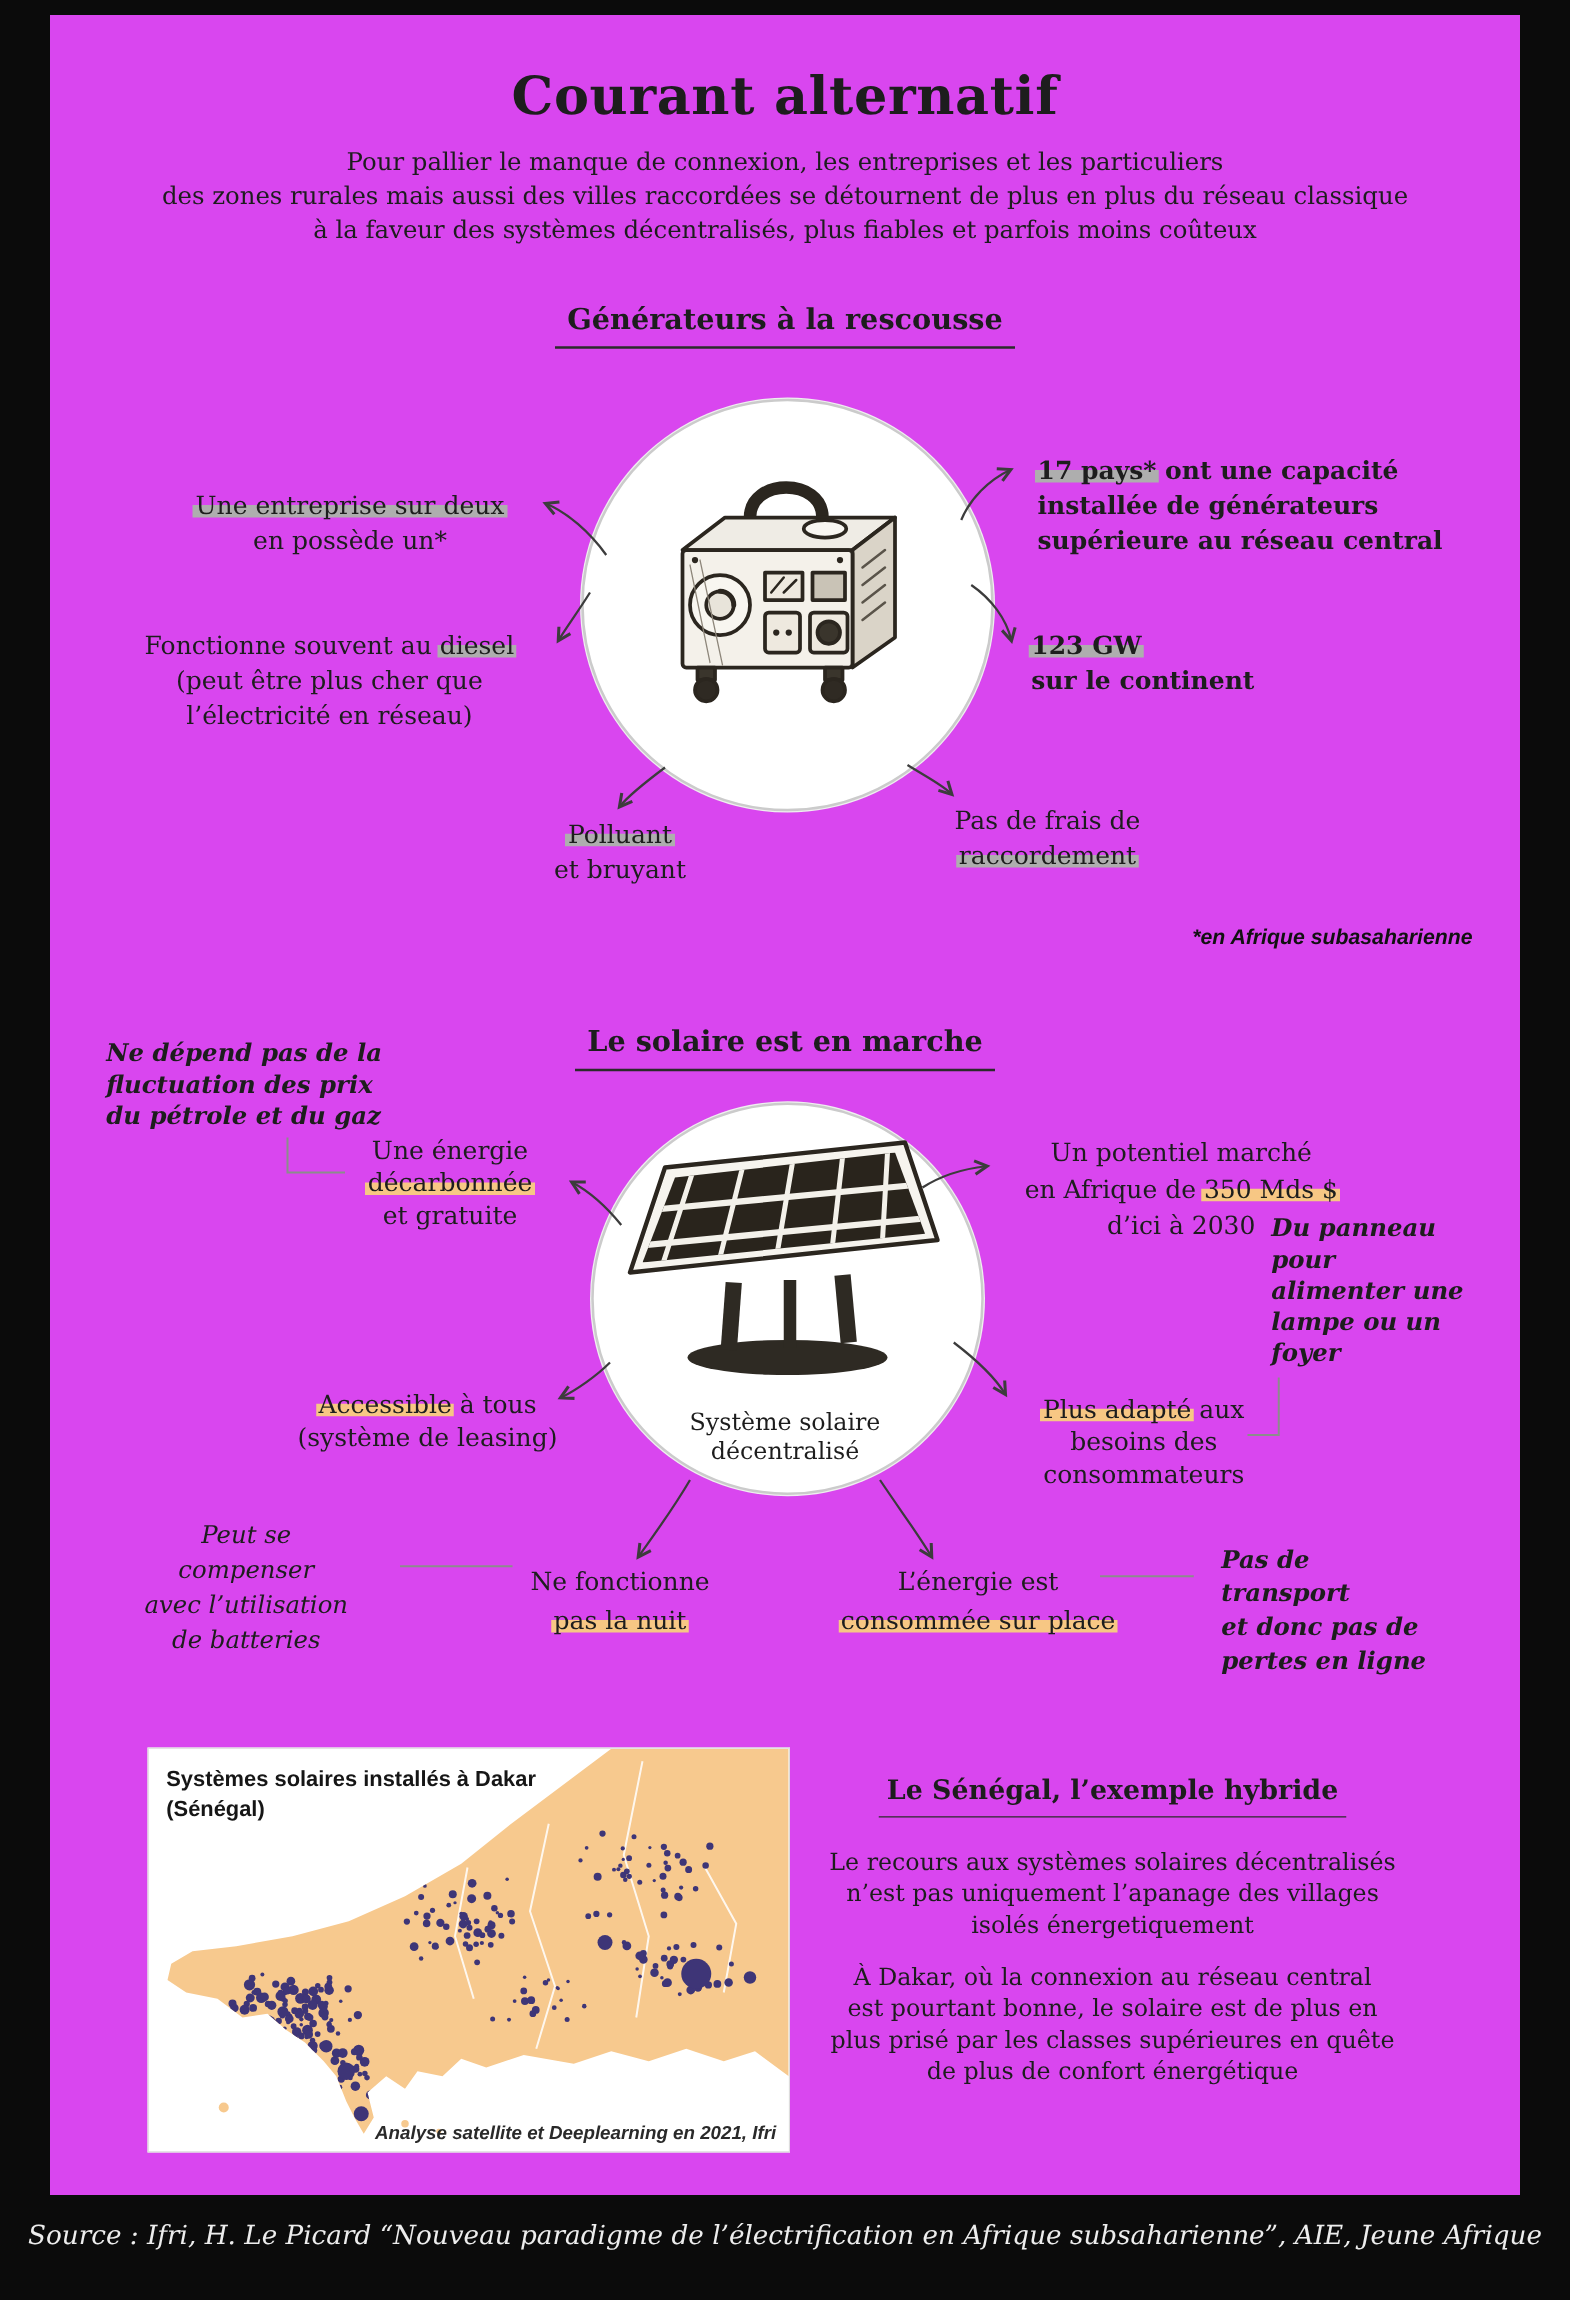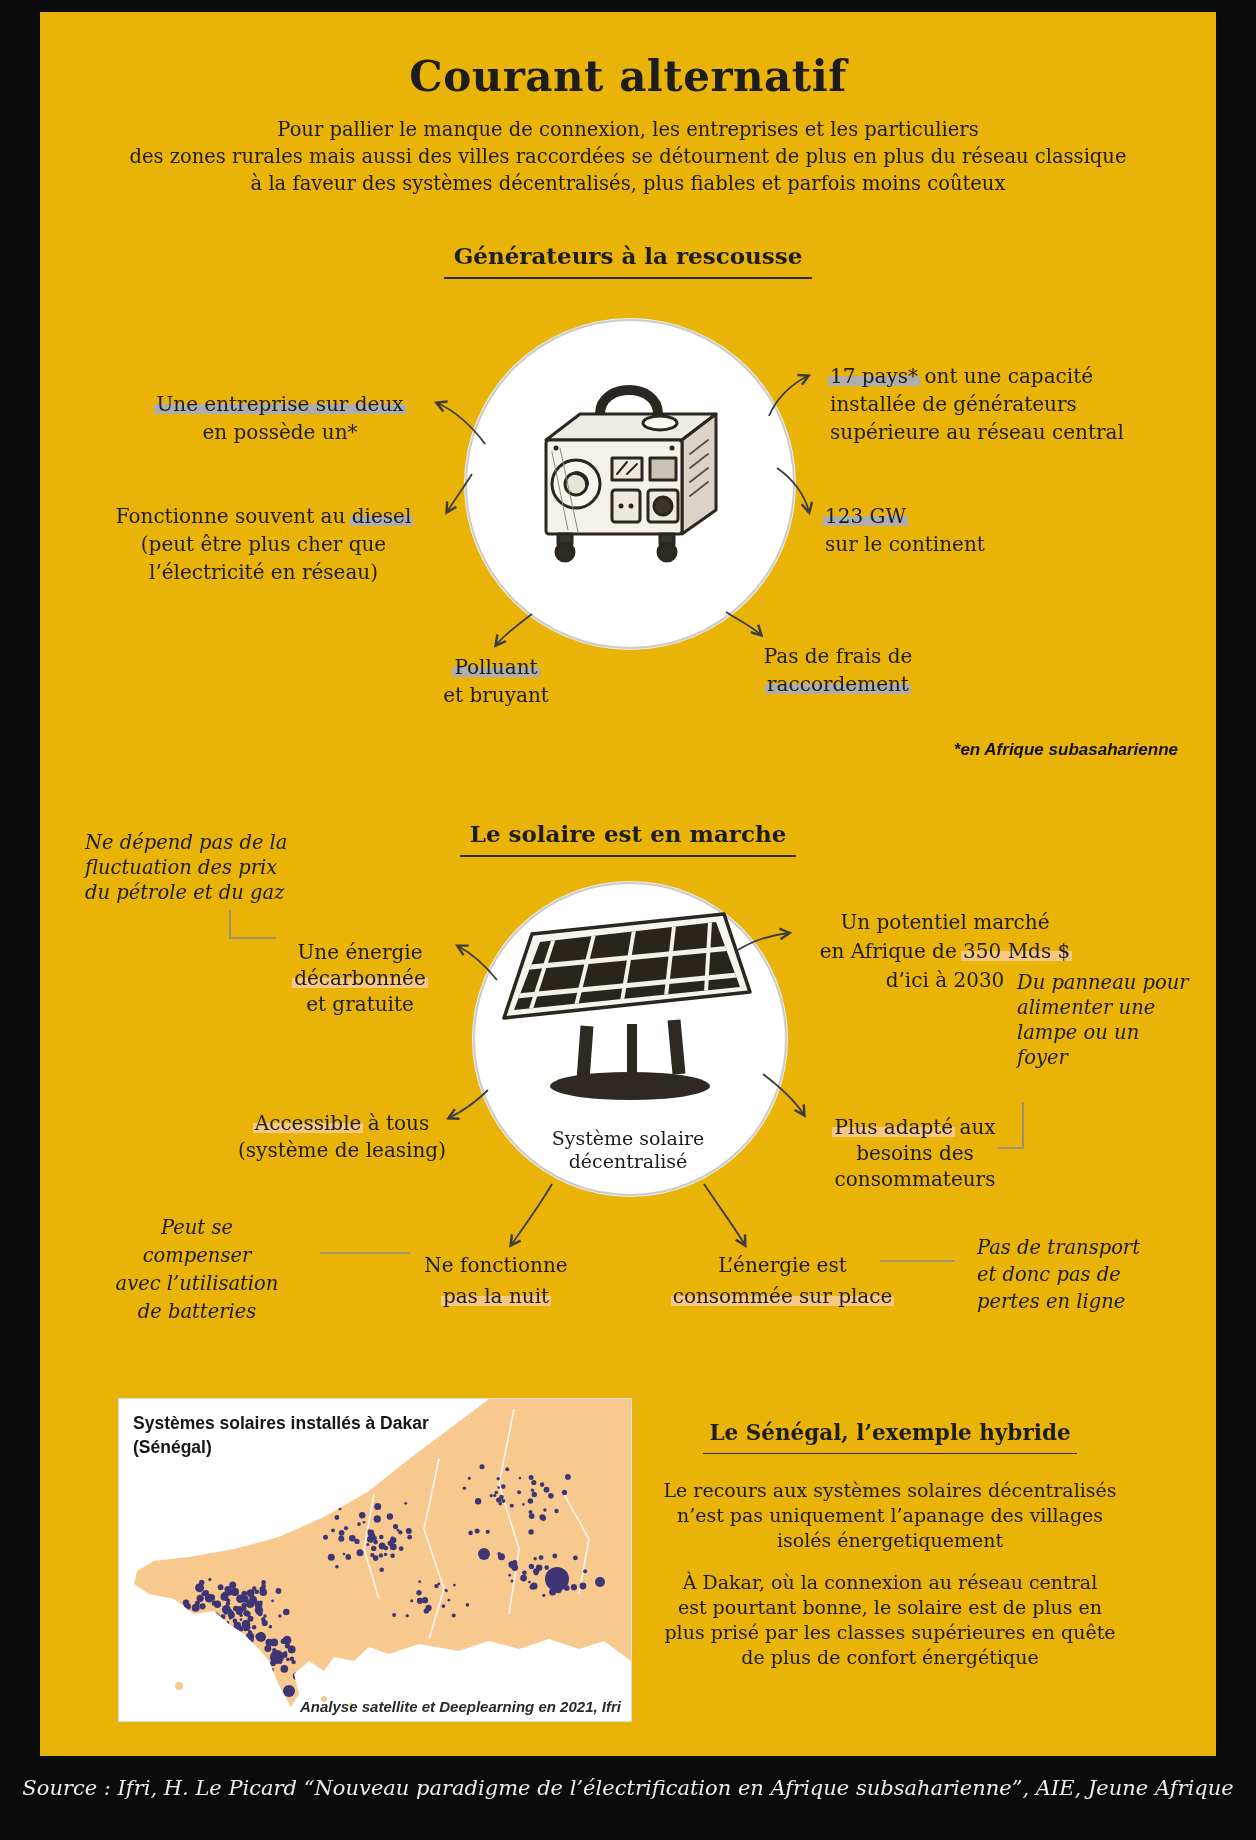--- a/index.html
+++ b/index.html
@@ -3,25 +3,25 @@
 <meta charset="utf-8">
 <style>
   :root{
     --hl-g:#aeaeae;
     --hl-o:#f7c784;
     --ink:#1d1d1d;
   }
   html,body{margin:0;padding:0;background:#000;}
   .frame{position:relative;width:1256px;height:1840px;background:#0b0b0b;overflow:hidden;
          font-family:"DejaVu Serif","Liberation Serif",serif;color:var(--ink);}
-  .page{position:absolute;left:40px;top:12px;width:1176px;height:1744px;background:#eab308;}
+  .page{position:absolute;left:40px;top:12px;width:1176px;height:1744px;background:#d946ef;}
   .abs{position:absolute;}
   .ctr{text-align:center;}
   .rgt{text-align:center;}
-  .lft{text-align:left;}
+  .lft{text-align:left;font-weight:bold;}
 
   .title{left:0;top:40px;width:1176px;text-align:center;font-size:42px;font-weight:bold;letter-spacing:.5px;}
   .intro{left:0;top:104px;width:1176px;text-align:center;font-size:19.5px;line-height:27px;}
 
   .sec-head-wrap{width:1176px;text-align:center;}
   .sec-head{display:inline-block;font-size:23px;font-weight:bold;border-bottom:2px solid #2b2b2b;padding:0 10px 8px;}
 
   .circle{border:2.5px solid #cbcbcb;border-radius:50%;background:#fff;box-shadow:0 0 0 1px #efefef;}
 
   .ann{font-size:20px;line-height:28px;}
@@ -161,21 +161,21 @@
       <div>Système solaire</div>
       <div>décentralisé</div>
     </div>
 
     <div class="abs note lft" style="left:45px;top:818px;width:230px;line-height:25px;">
       <div>Ne dépend pas de la</div>
       <div>fluctuation des prix</div>
       <div>du pétrole et du gaz</div>
     </div>
 
-    <div class="abs ann ctr" style="left:230px;top:895px;width:180px;line-height:26px;margin-top:32px;">
+    <div class="abs ann ctr" style="left:230px;top:895px;width:180px;line-height:26px;">
       <div>Une énergie</div>
       <div><span class="hlo">décarbonnée</span></div>
       <div>et gratuite</div>
     </div>
 
     <div class="abs ann ctr" style="left:755px;top:896px;width:300px;line-height:29px;">
       <div>Un potentiel marché</div>
       <div><span>en Afrique de </span><span class="hlo">350 Mds $</span></div>
       <div>d’ici à 2030</div>
     </div>

